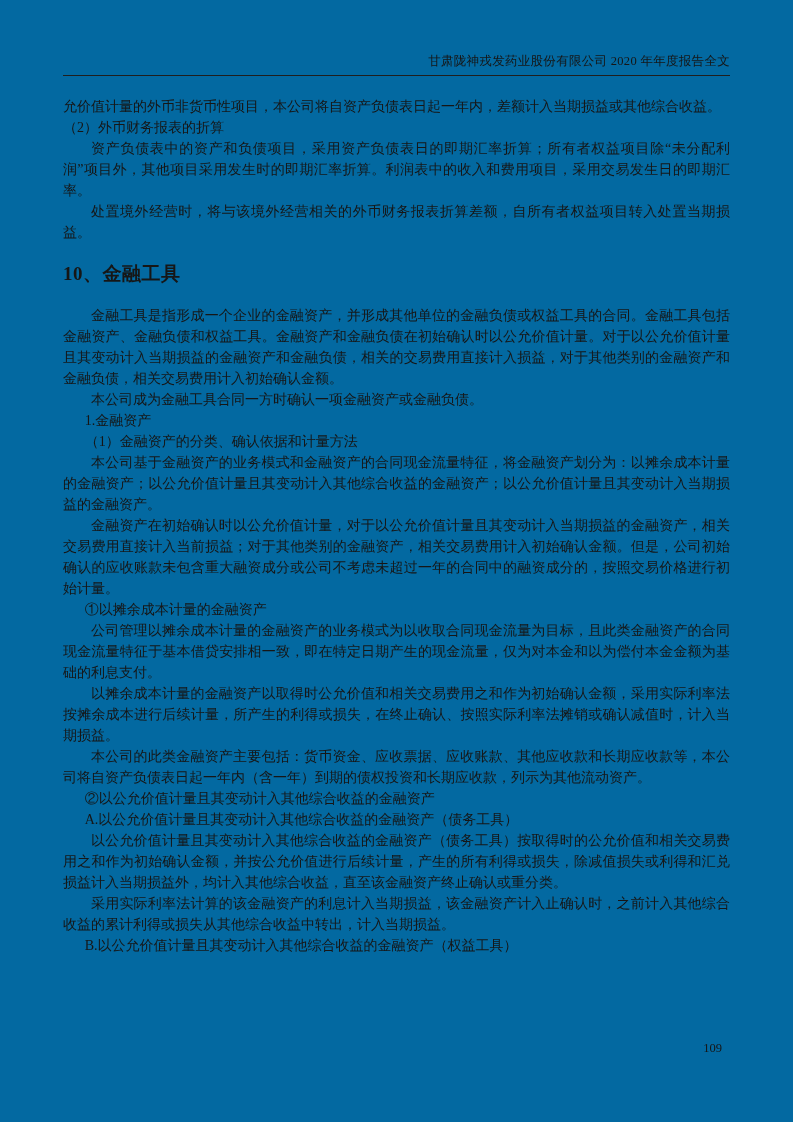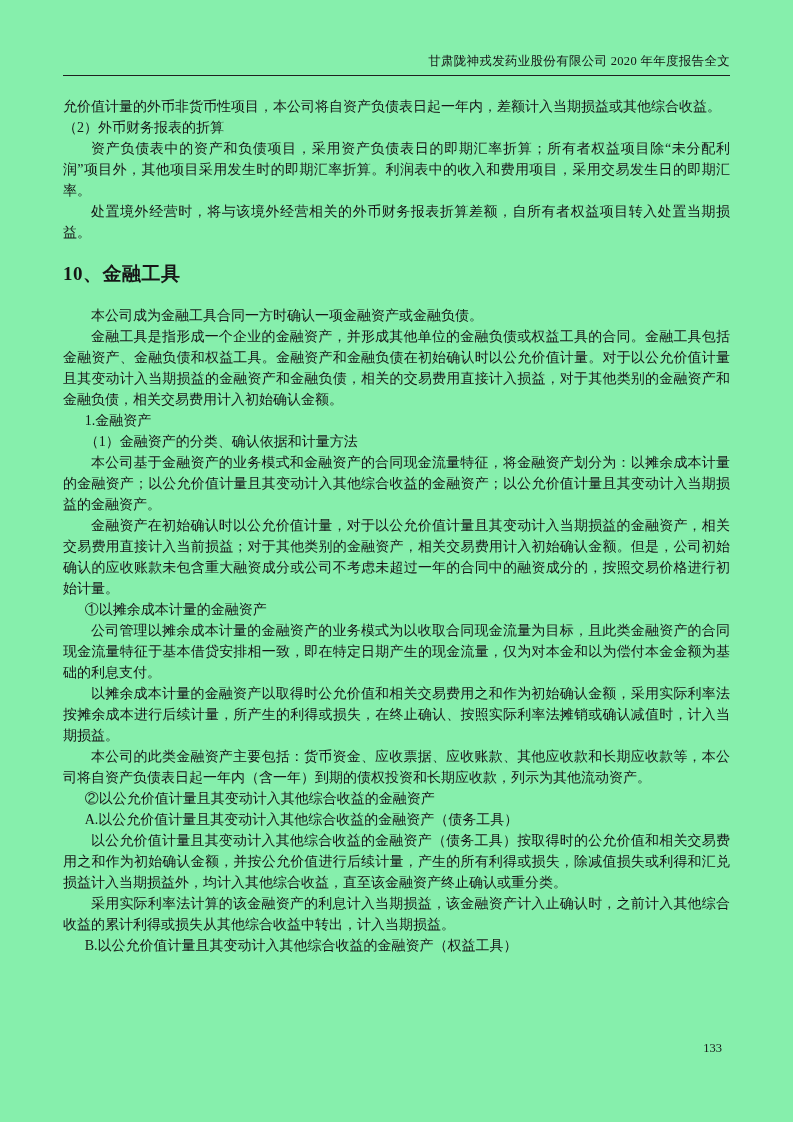--- a/index.html
+++ b/index.html
@@ -11,21 +11,21 @@
     height: 1122px;
     background: #ffffff;
     position: relative;
     font-family: "Liberation Serif", "DejaVu Serif", serif;
     color: #161616;
   }
   .page {
     position: absolute;
     inset: 0;
     overflow: hidden;
-    background: #86efac;
+    background: #0369a1;
   }
   .header {
     position: absolute;
     left: 63px;
     right: 63px;
     top: 53px;
     text-align: right;
     font-size: 12.5px;
     line-height: 16px;
     padding-bottom: 6px;
@@ -71,32 +71,32 @@
   <div class="header">
     <span>甘肃陇神戎发药业股份有限公司 2020 年年度报告全文</span>
   </div>
 
   <div class="content">
     <p>允价值计量的外币非货币性项目，本公司将自资产负债表日起一年内，差额计入当期损益或其他综合收益。</p>
     <p>（2）外币财务报表的折算</p>
     <p class="ind-body">资产负债表中的资产和负债项目，采用资产负债表日的即期汇率折算；所有者权益项目除“未分配利润”项目外，其他项目采用发生时的即期汇率折算。利润表中的收入和费用项目，采用交易发生日的即期汇率。</p>
     <p class="ind-body">处置境外经营时，将与该境外经营相关的外币财务报表折算差额，自所有者权益项目转入处置当期损益。</p>
     <h2 class="sec-heading">10、金融工具</h2>
+    <p class="ind-body">金融工具是指形成一个企业的金融资产，并形成其他单位的金融负债或权益工具的合同。金融工具包括金融资产、金融负债和权益工具。金融资产和金融负债在初始确认时以公允价值计量。对于以公允价值计量且其变动计入当期损益的金融资产和金融负债，相关的交易费用直接计入损益，对于其他类别的金融资产和金融负债，相关交易费用计入初始确认金额。</p>
     <p class="ind-body">本公司成为金融工具合同一方时确认一项金融资产或金融负债。</p>
-    <p class="ind-body">金融工具是指形成一个企业的金融资产，并形成其他单位的金融负债或权益工具的合同。金融工具包括金融资产、金融负债和权益工具。金融资产和金融负债在初始确认时以公允价值计量。对于以公允价值计量且其变动计入当期损益的金融资产和金融负债，相关的交易费用直接计入损益，对于其他类别的金融资产和金融负债，相关交易费用计入初始确认金额。</p>
     <p class="ind-item">1.金融资产</p>
     <p class="ind-item">（1）金融资产的分类、确认依据和计量方法</p>
     <p class="ind-body">本公司基于金融资产的业务模式和金融资产的合同现金流量特征，将金融资产划分为：以摊余成本计量的金融资产；以公允价值计量且其变动计入其他综合收益的金融资产；以公允价值计量且其变动计入当期损益的金融资产。</p>
     <p class="ind-body">金融资产在初始确认时以公允价值计量，对于以公允价值计量且其变动计入当期损益的金融资产，相关交易费用直接计入当前损益；对于其他类别的金融资产，相关交易费用计入初始确认金额。但是，公司初始确认的应收账款未包含重大融资成分或公司不考虑未超过一年的合同中的融资成分的，按照交易价格进行初始计量。</p>
     <p class="ind-item">①以摊余成本计量的金融资产</p>
     <p class="ind-body">公司管理以摊余成本计量的金融资产的业务模式为以收取合同现金流量为目标，且此类金融资产的合同现金流量特征于基本借贷安排相一致，即在特定日期产生的现金流量，仅为对本金和以为偿付本金金额为基础的利息支付。</p>
     <p class="ind-body">以摊余成本计量的金融资产以取得时公允价值和相关交易费用之和作为初始确认金额，采用实际利率法按摊余成本进行后续计量，所产生的利得或损失，在终止确认、按照实际利率法摊销或确认减值时，计入当期损益。</p>
     <p class="ind-body">本公司的此类金融资产主要包括：货币资金、应收票据、应收账款、其他应收款和长期应收款等，本公司将自资产负债表日起一年内（含一年）到期的债权投资和长期应收款，列示为其他流动资产。</p>
     <p class="ind-item">②以公允价值计量且其变动计入其他综合收益的金融资产</p>
     <p class="ind-item">A.以公允价值计量且其变动计入其他综合收益的金融资产（债务工具）</p>
     <p class="ind-body">以公允价值计量且其变动计入其他综合收益的金融资产（债务工具）按取得时的公允价值和相关交易费用之和作为初始确认金额，并按公允价值进行后续计量，产生的所有利得或损失，除减值损失或利得和汇兑损益计入当期损益外，均计入其他综合收益，直至该金融资产终止确认或重分类。</p>
     <p class="ind-body">采用实际利率法计算的该金融资产的利息计入当期损益，该金融资产计入止确认时，之前计入其他综合收益的累计利得或损失从其他综合收益中转出，计入当期损益。</p>
     <p class="ind-item">B.以公允价值计量且其变动计入其他综合收益的金融资产（权益工具）</p>
   </div>
 
-  <div class="pageno">133</div>
+  <div class="pageno">109</div>
 
 </div>
 
 </body></html>

